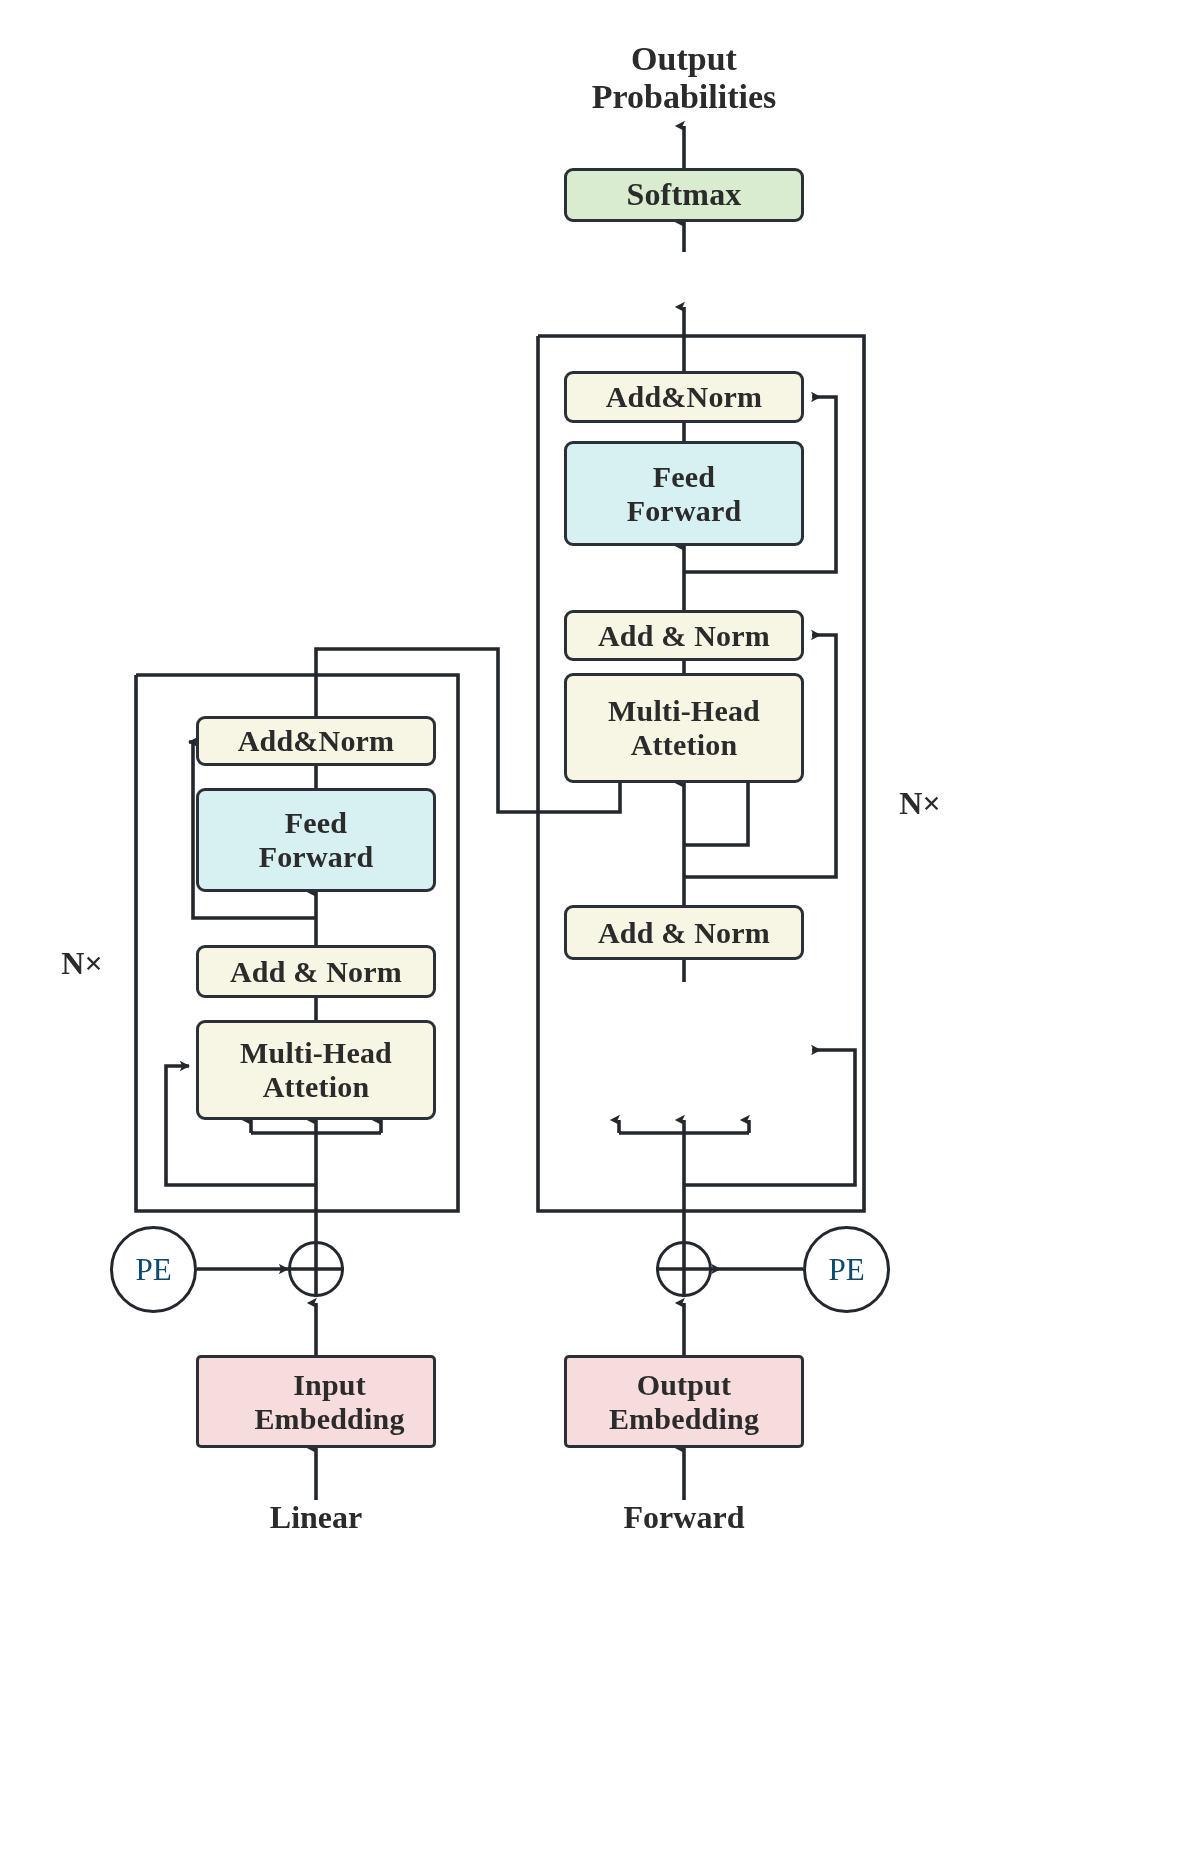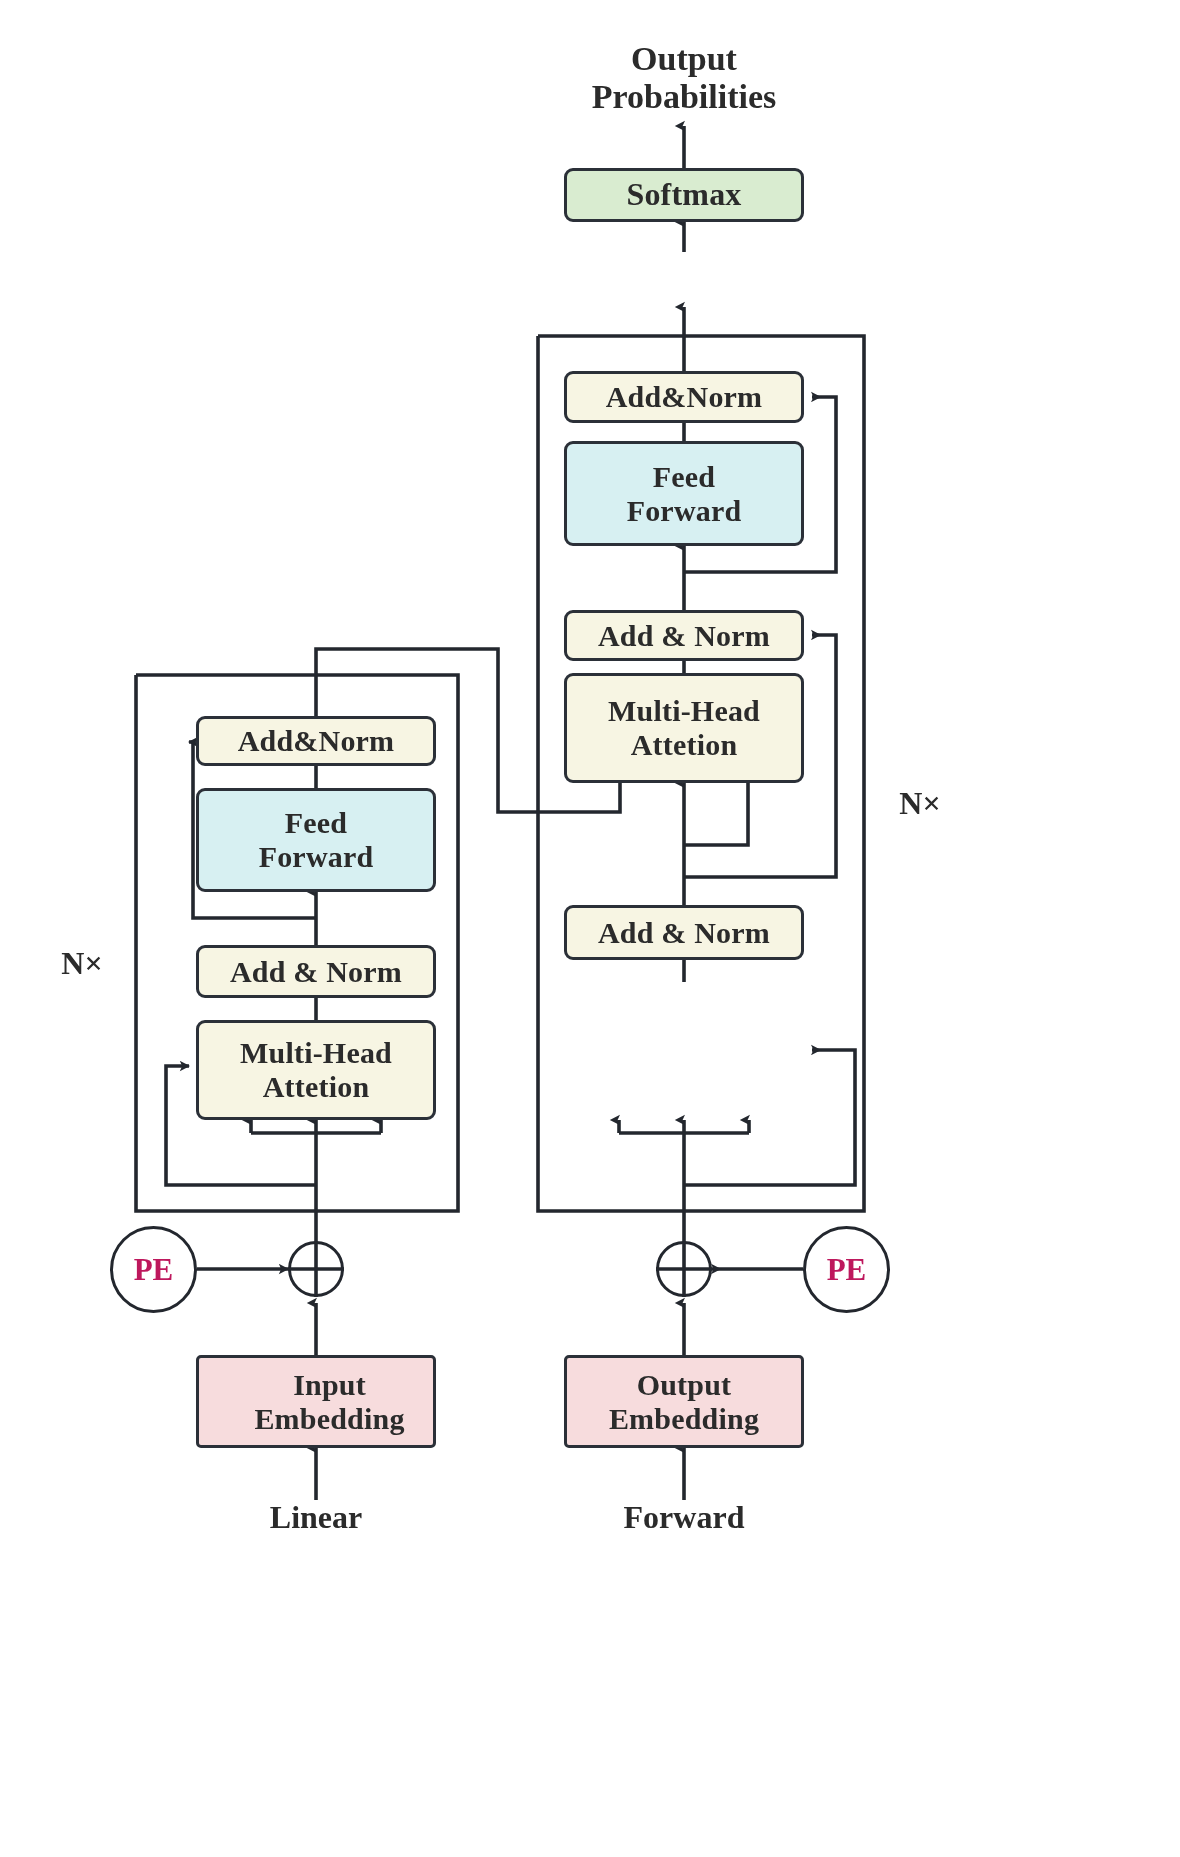--- a/index.html
+++ b/index.html
@@ -49,22 +49,22 @@
     white-space: pre-line;
   }
   .circ {
     position: absolute;
     box-sizing: border-box;
     border: 3.5px solid #23272e;
     border-radius: 50%;
     display: flex;
     align-items: center;
     justify-content: center;
-    font-weight: bold;
-    color: #be185d;
+    font-weight: normal;
+    color: #0c4a6e;
     background: #ffffff;
   }
 </style>
 </head>
 <body>
 
 <div id="canvas">
 
   <svg class="wires" viewBox="0 0 1180 1857">
     <defs>

